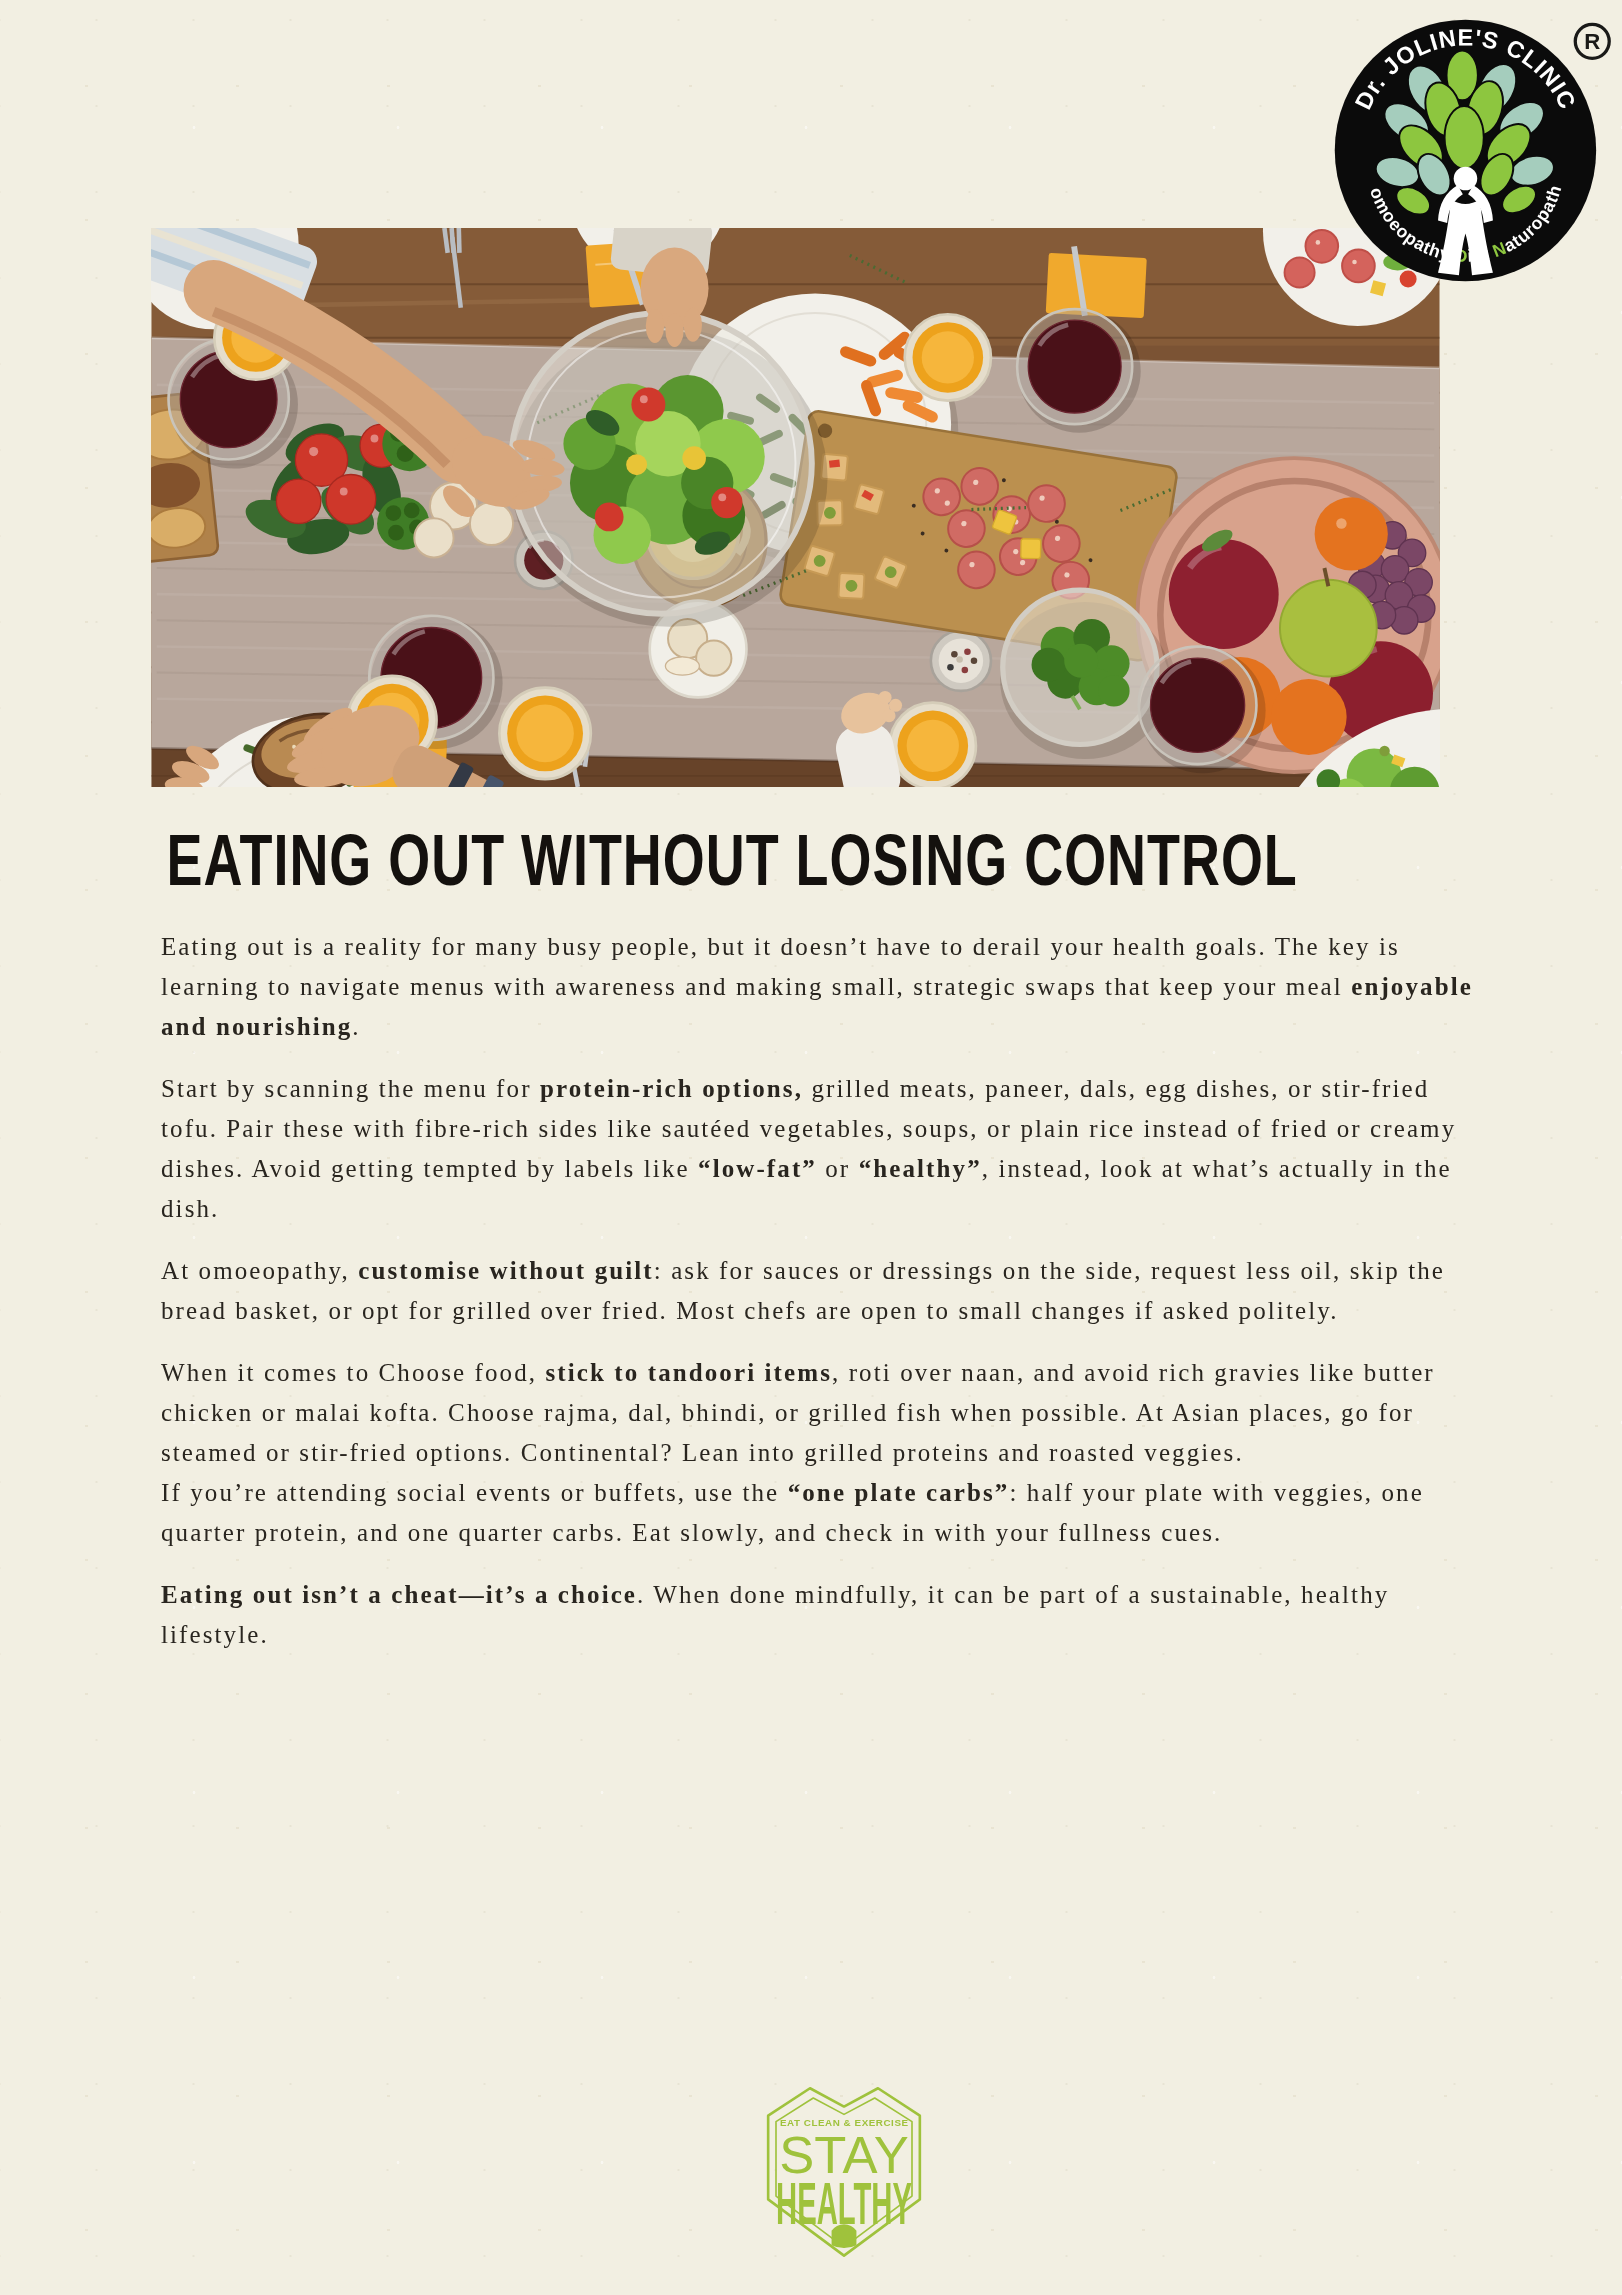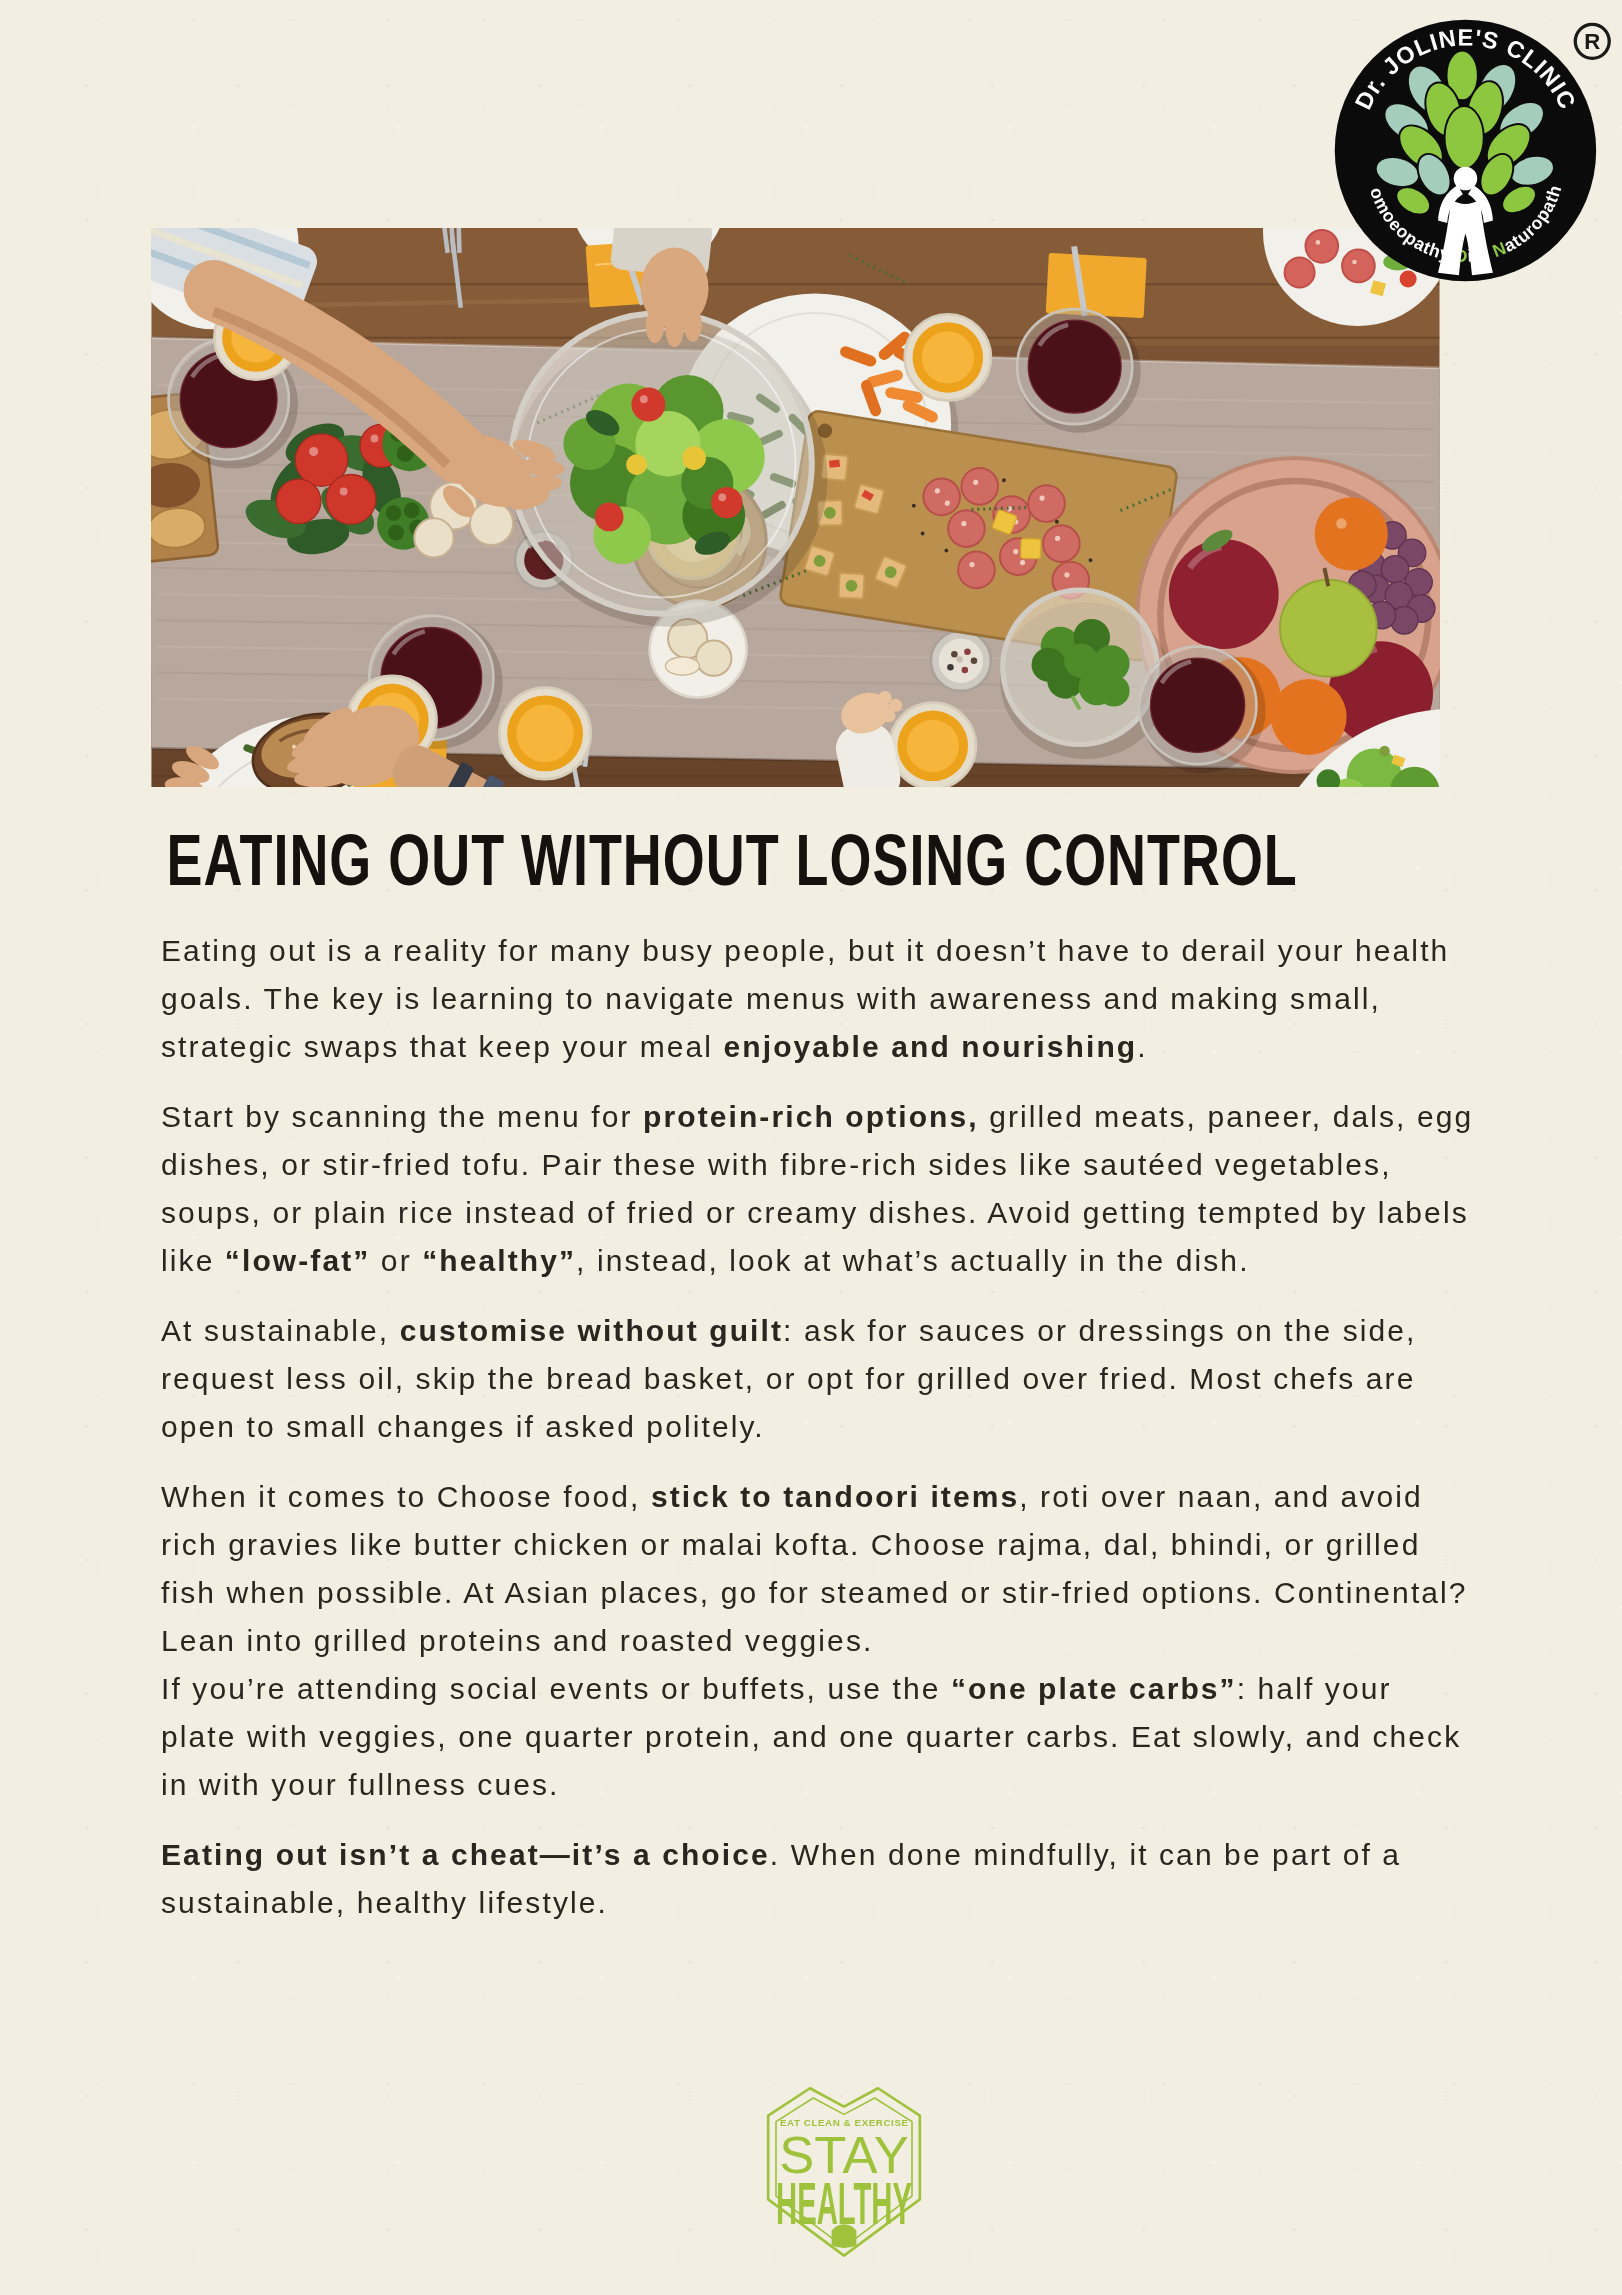--- a/index.html
+++ b/index.html
@@ -12,22 +12,22 @@
       radial-gradient(rgba(255,255,255,0.5) 1.3px, rgba(0,0,0,0) 1.6px);
     background-size:151px 134px,97px 86px,204px 185px;
     background-position:11px 19px,48px 63px,92px 35px;
     font-family:"Liberation Sans", sans-serif;
   }
   #photo-wrap{position:absolute;left:151px;top:228px;width:1289px;height:559px;}
   #logo-wrap{position:absolute;left:1328px;top:9.8px;width:288px;height:281px;}
   #heading-wrap{position:absolute;left:166px;top:823px;width:1152px;height:85px;text-align:right;}
   #paragraphs{position:absolute;left:161px;top:927px;width:1315px;}
   #paragraphs p{
-    margin:0 0 22px 0;font-size:30px;line-height:48px;letter-spacing:2.1px;
-    color:#29251f;font-family:Liberation Sans, sans-serif;
+    margin:0 0 22px 0;font-size:25px;line-height:40px;letter-spacing:2.1px;
+    color:#29251f;font-family:Liberation Serif, serif;
   }
   #paragraphs p:nth-child(4){margin-bottom:0;}
   #paragraphs p .b{font-weight:700;}
   #badge-wrap{position:absolute;left:755px;top:2083px;width:178px;height:187px;}
   svg text{font-family:"Liberation Sans", sans-serif;}
 </style>
 </head>
 <body>
 
 <div id="page">
@@ -573,21 +573,21 @@
 
   <div id="heading-wrap">
     <svg width="1152" height="85" viewBox="0 0 1760 130">
       <text x="0" y="95" font-size="111" font-weight="bold" fill="#14110e" letter-spacing="2" textLength="1730" lengthAdjust="spacingAndGlyphs">EATING OUT WITHOUT LOSING CONTROL</text>
     </svg>
   </div>
 
   <div id="paragraphs">
       <p><span>Eating out is a reality for many busy people, but it doesn’t have to derail your health goals. The key is learning to navigate menus with awareness and making small, strategic swaps that keep your meal </span><span class="b">enjoyable and nourishing</span><span>.</span></p>
       <p><span>Start by scanning the menu for </span><span class="b">protein-rich options,</span><span> grilled meats, paneer, dals, egg dishes, or stir-fried tofu. Pair these with fibre-rich sides like sautéed vegetables, soups, or plain rice instead of fried or creamy dishes. Avoid getting tempted by labels like </span><span class="b">“low-fat”</span><span> or </span><span class="b">“healthy”</span><span>, instead, look at what’s actually in the dish.</span></p>
-      <p><span>At sustainable, </span><span class="b">customise without guilt</span><span>: ask for sauces or dressings on the side, request less oil, skip the bread basket, or opt for grilled over fried. Most chefs are open to small changes if asked politely.</span></p>
+      <p><span>At omoeopathy, </span><span class="b">customise without guilt</span><span>: ask for sauces or dressings on the side, request less oil, skip the bread basket, or opt for grilled over fried. Most chefs are open to small changes if asked politely.</span></p>
       <p><span>When it comes to Choose food, </span><span class="b">stick to tandoori items</span><span>, roti over naan, and avoid rich gravies like butter chicken or malai kofta. Choose rajma, dal, bhindi, or grilled fish when possible. At Asian places, go for steamed or stir-fried options. Continental? Lean into grilled proteins and roasted veggies.</span></p>
       <p><span>If you’re attending social events or buffets, use the </span><span class="b">“one plate carbs”</span><span>: half your plate with veggies, one quarter protein, and one quarter carbs. Eat slowly, and check in with your fullness cues.</span></p>
       <p><span class="b">Eating out isn’t a cheat—it’s a choice</span><span>. When done mindfully, it can be part of a sustainable, healthy lifestyle.</span></p>
     </div>
 
   <div id="badge-wrap">
   <svg width="178" height="187" viewBox="0 0 272 286">
     <g fill="none" stroke="#9fc23c" stroke-linejoin="round">
       <polygon stroke-width="4" points="136,36 84,8 20,50 20,178 136,264 252,178 252,50 188,8"></polygon>
       <polygon stroke-width="2.5" points="136,48 89,23 32,59 32,173 136,251 240,173 240,59 183,23"></polygon>

